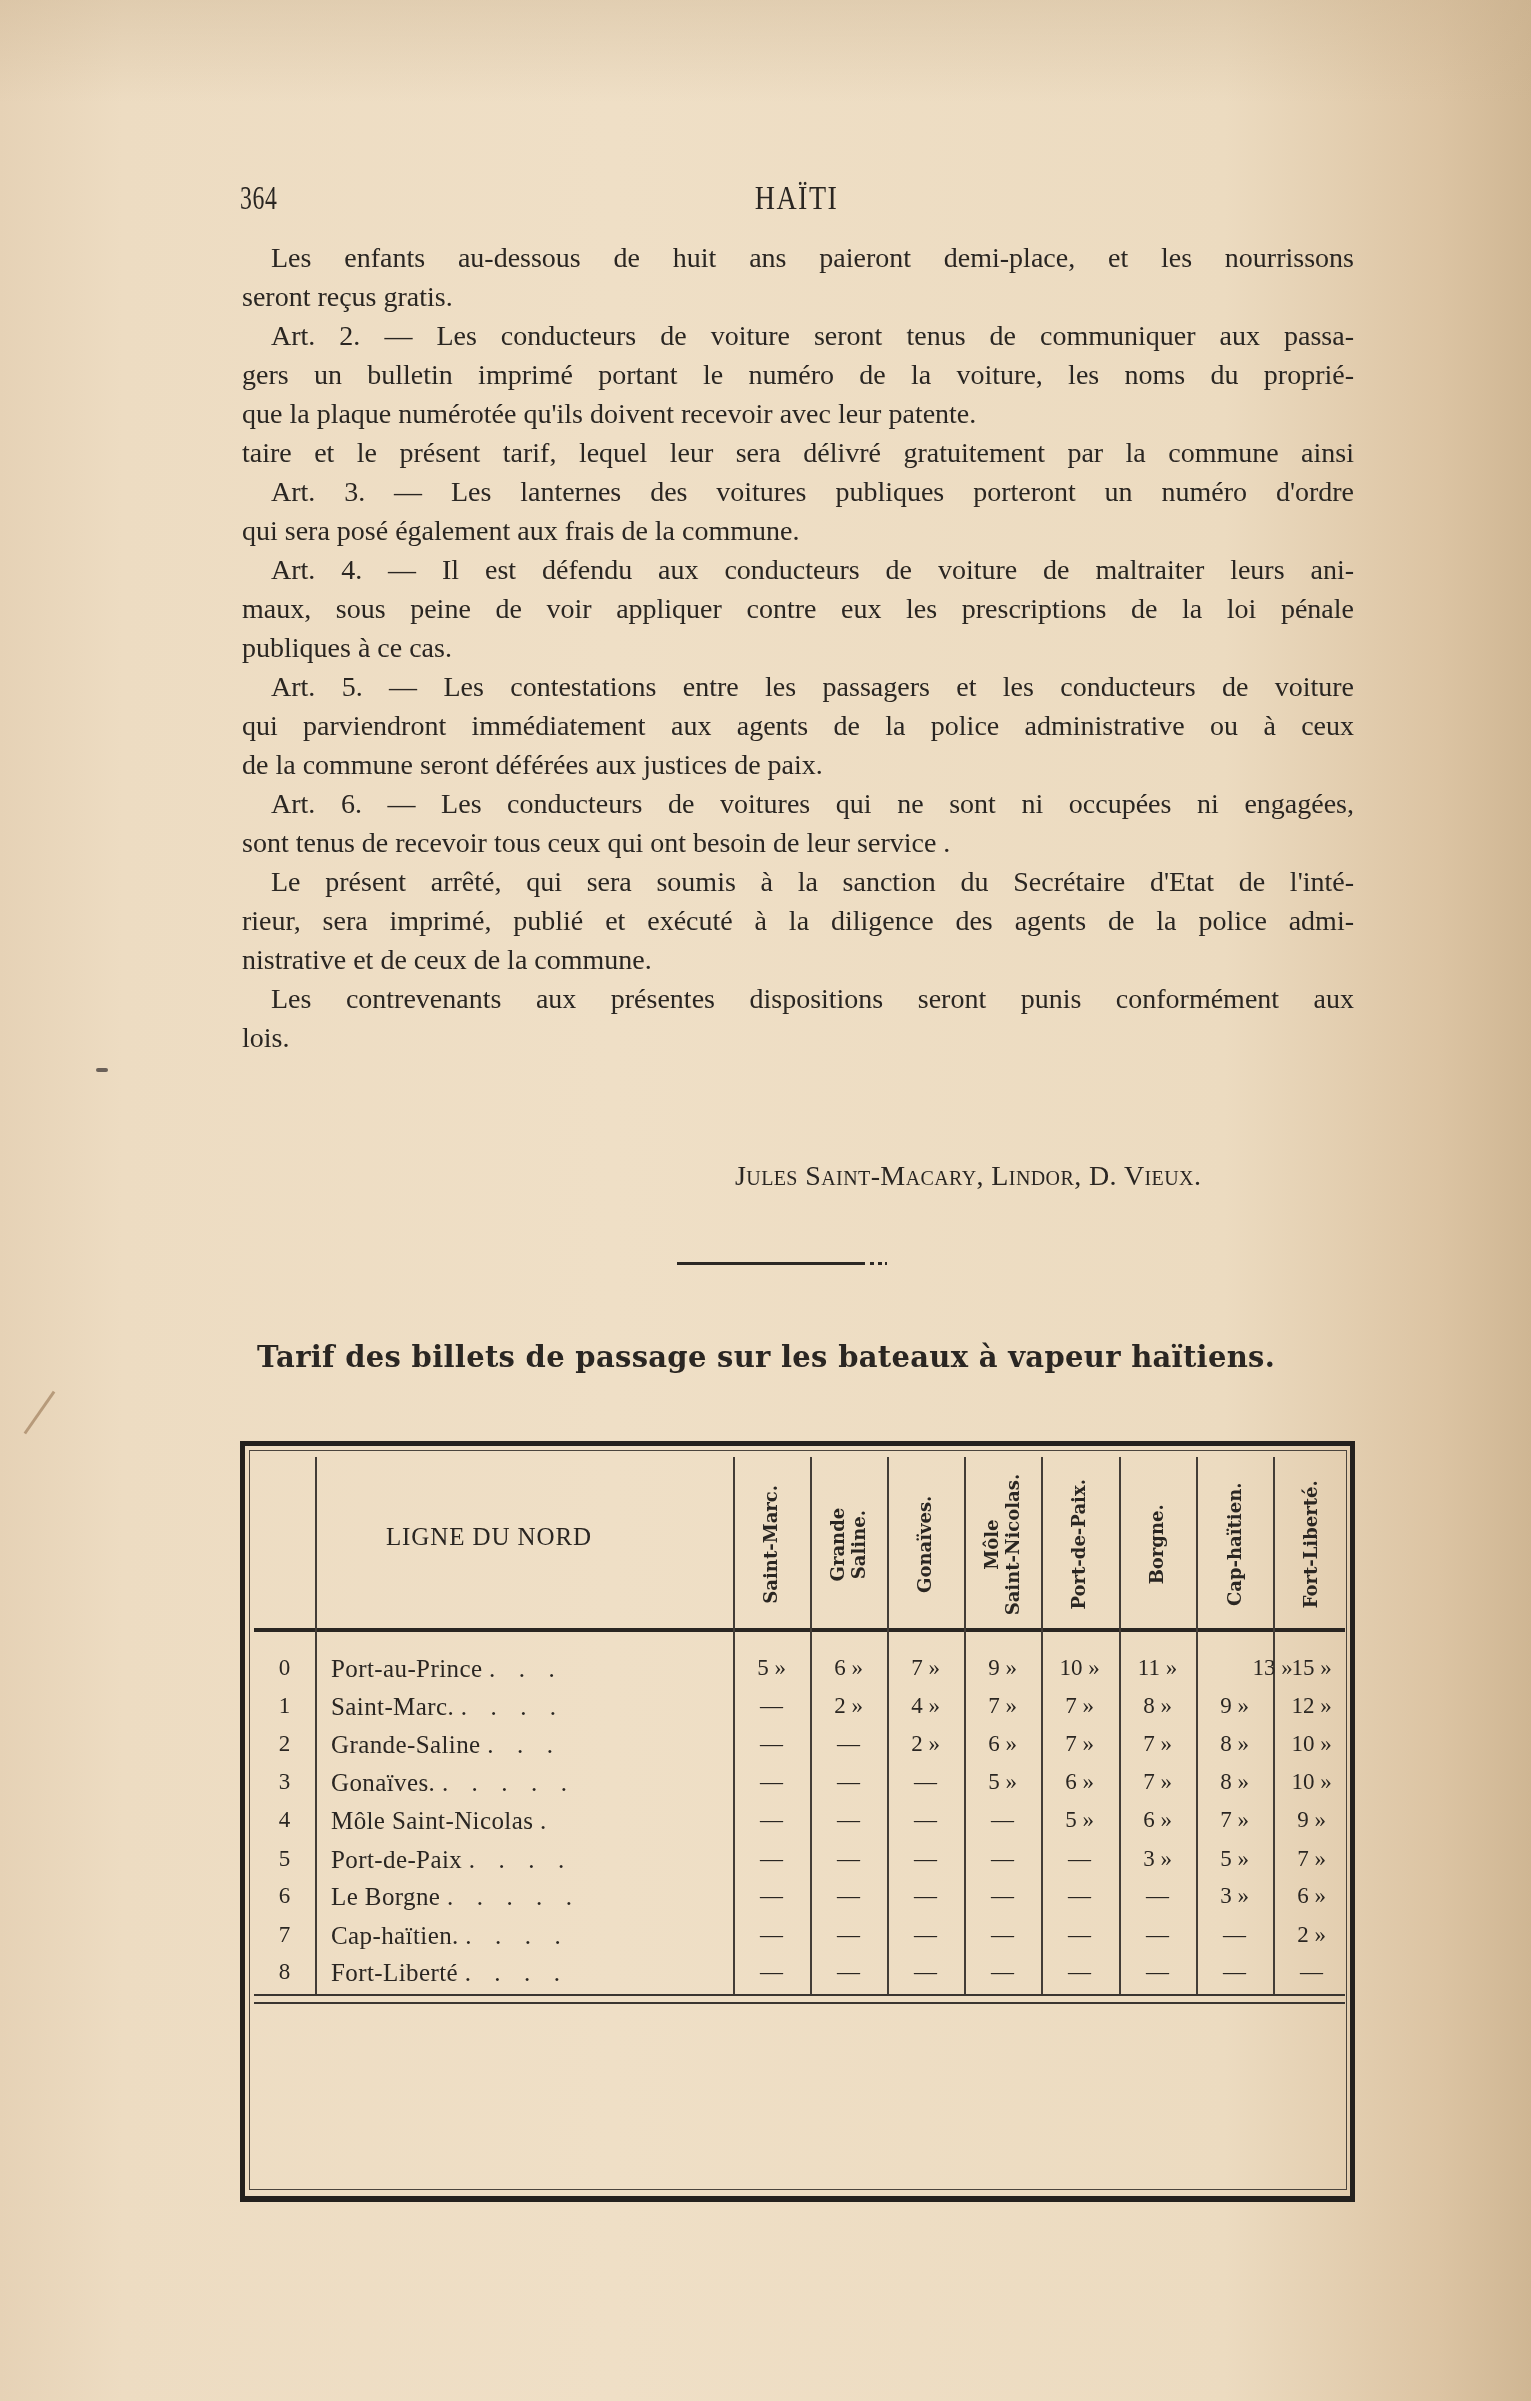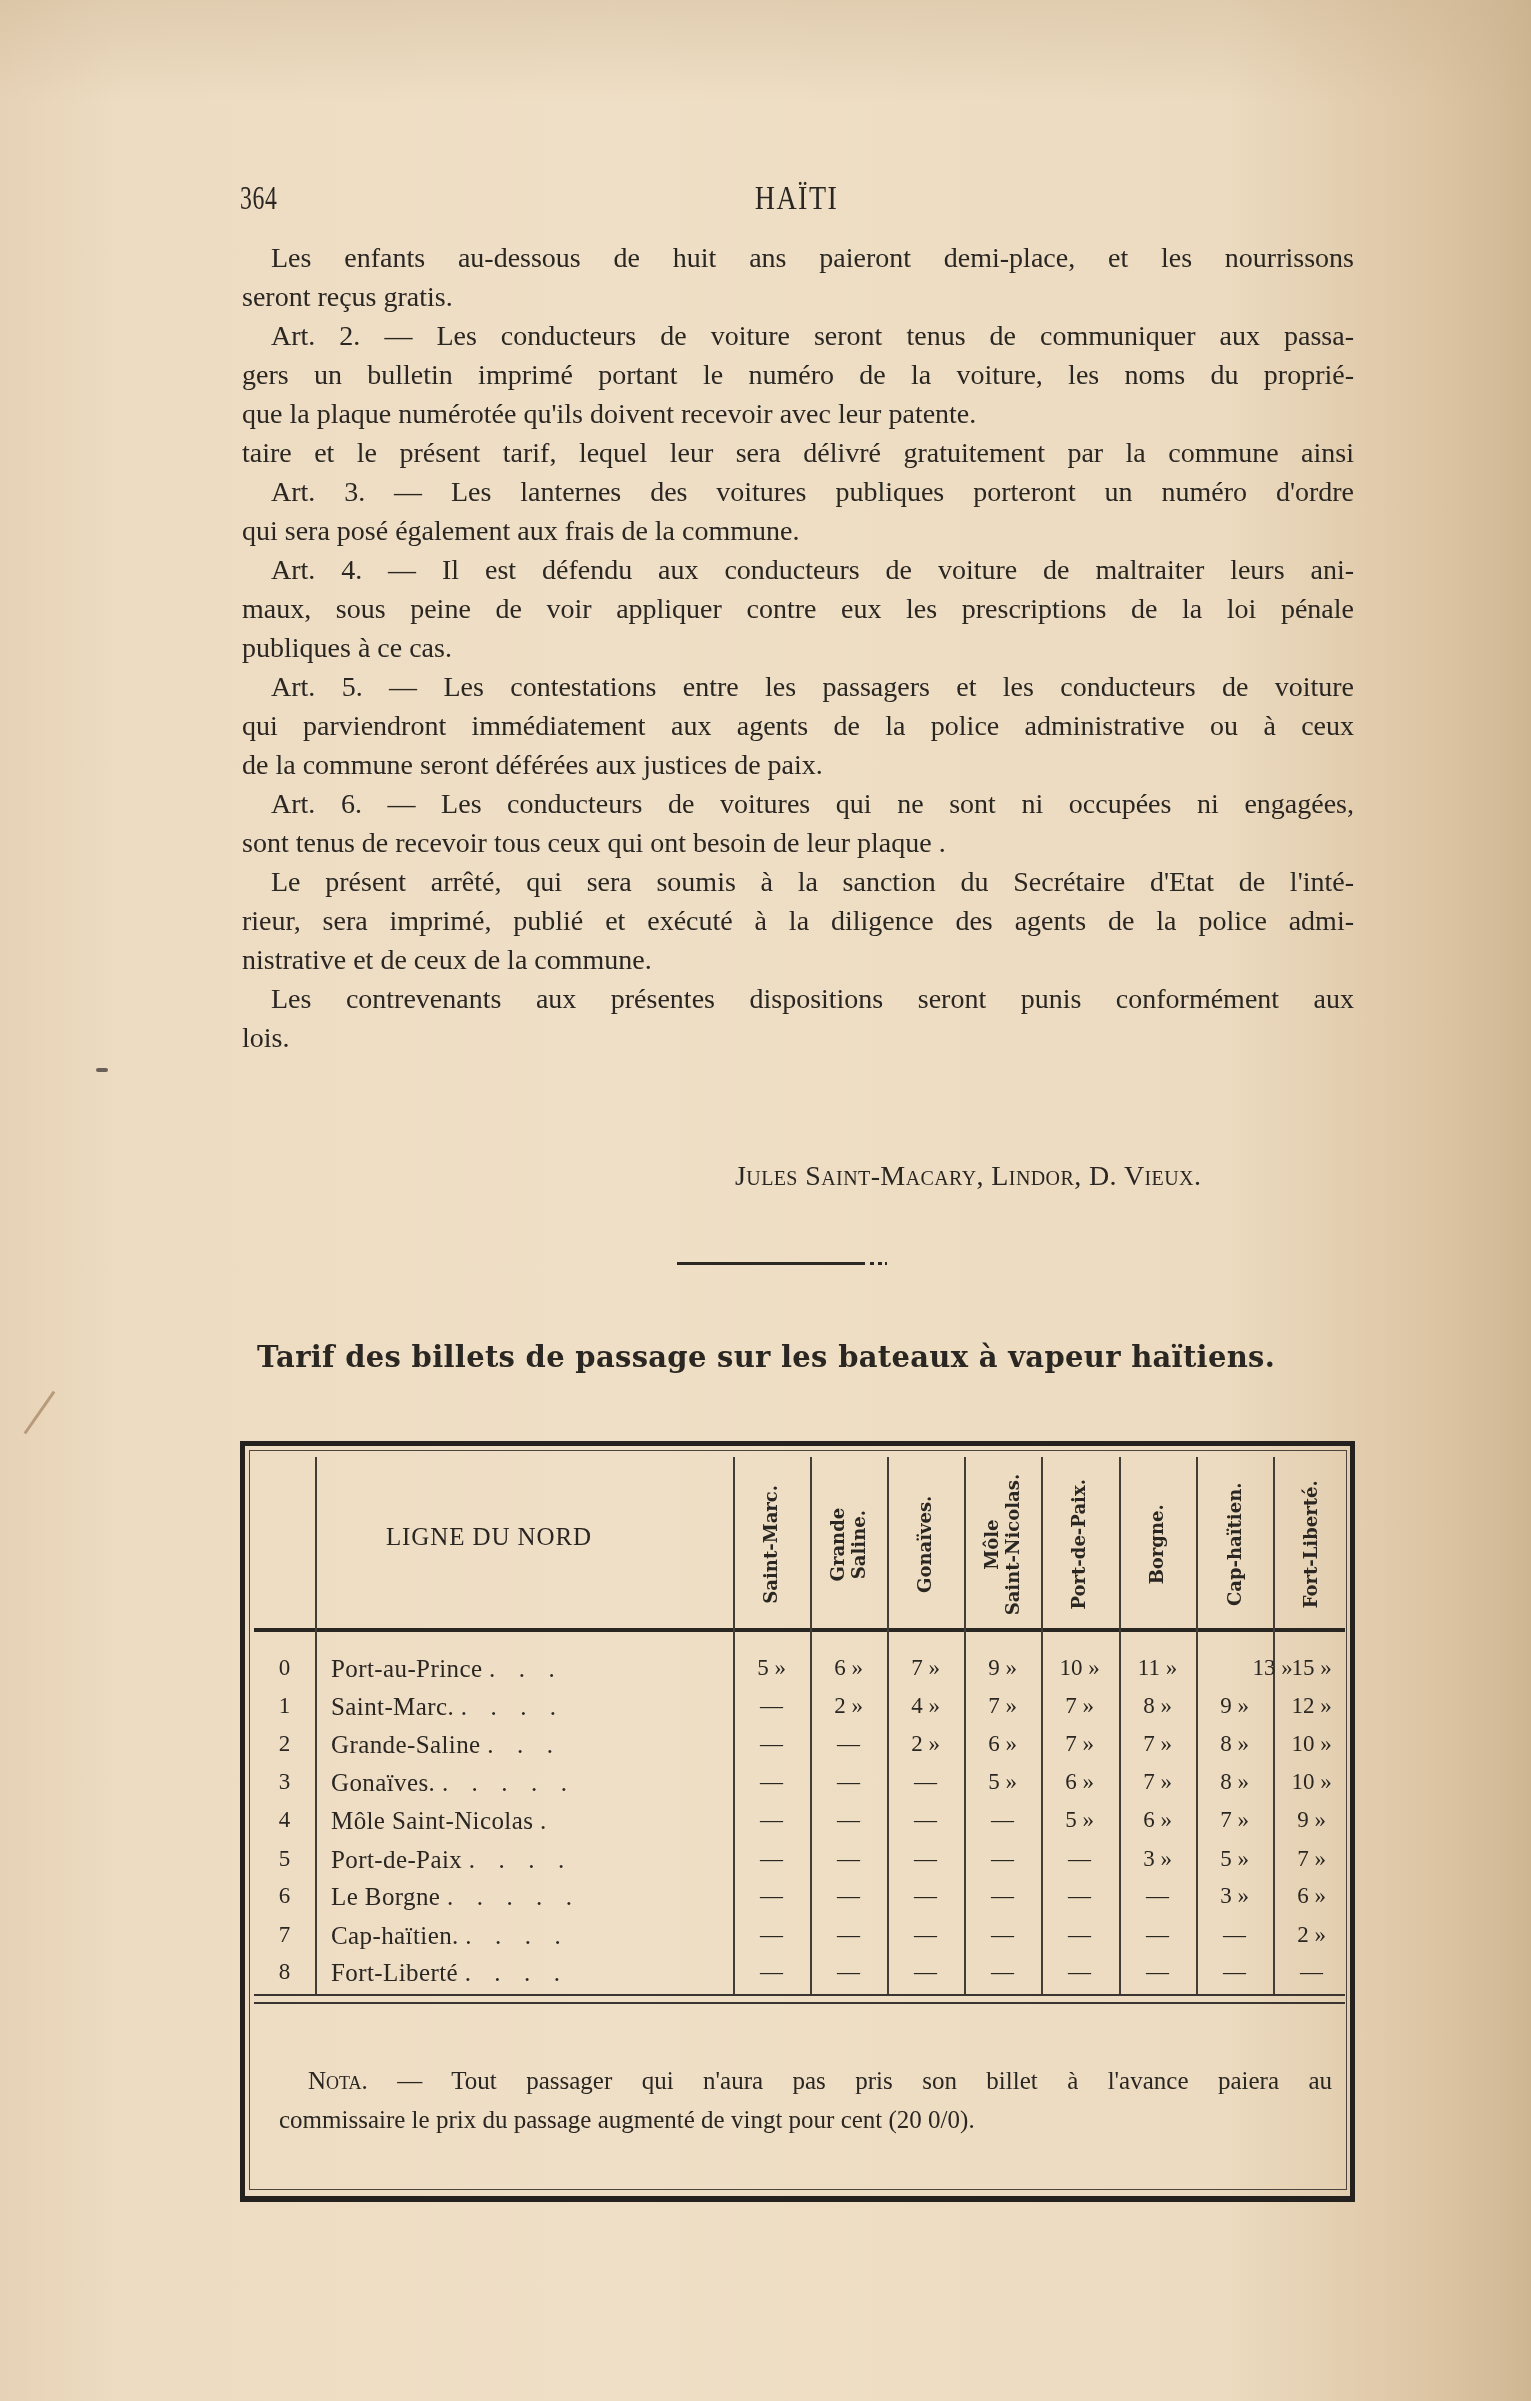--- a/index.html
+++ b/index.html
@@ -86,21 +86,21 @@
       <span class="line" style="text-align: justify; text-align-last: justify; white-space: normal;">maux, sous peine de voir appliquer contre eux les prescriptions de la loi pénale</span>
       <span class="line">publiques à ce cas.</span>
     </div>
     <div>
       <span class="line" style="padding-left: 29px; text-align: justify; text-align-last: justify; white-space: normal;">Art. 5. — Les contestations entre les passagers et les conducteurs de voiture</span>
       <span class="line" style="text-align: justify; text-align-last: justify; white-space: normal;">qui parviendront immédiatement aux agents de la police administrative ou à ceux</span>
       <span class="line">de la commune seront déférées aux justices de paix.</span>
     </div>
     <div>
       <span class="line" style="padding-left: 29px; text-align: justify; text-align-last: justify; white-space: normal;">Art. 6. — Les conducteurs de voitures qui ne sont ni occupées ni engagées,</span>
-      <span class="line">sont tenus de recevoir tous ceux qui ont besoin de leur plaque .</span>
+      <span class="line">sont tenus de recevoir tous ceux qui ont besoin de leur service .</span>
     </div>
     <div>
       <span class="line" style="padding-left: 29px; text-align: justify; text-align-last: justify; white-space: normal;">Le présent arrêté, qui sera soumis à la sanction du Secrétaire d'Etat de l'inté-</span>
       <span class="line" style="text-align: justify; text-align-last: justify; white-space: normal;">rieur, sera imprimé, publié et exécuté à la diligence des agents de la police admi-</span>
       <span class="line">nistrative et de ceux de la commune.</span>
     </div>
     <div>
       <span class="line" style="padding-left: 29px; text-align: justify; text-align-last: justify; white-space: normal;">Les contrevenants aux présentes dispositions seront punis conformément aux</span>
       <span class="line">lois.</span>
     </div>
@@ -252,18 +252,14 @@
       <span class="place"><span>Fort-Liberté </span><span class="leader">. . . .</span></span>
       <span class="cell" style="left: 488px; width: 77px;">—</span>
       <span class="cell" style="left: 565px; width: 77px;">—</span>
       <span class="cell" style="left: 642px; width: 77px;">—</span>
       <span class="cell" style="left: 719px; width: 77px;">—</span>
       <span class="cell" style="left: 796px; width: 77px;">—</span>
       <span class="cell" style="left: 874px; width: 77px;">—</span>
       <span class="cell" style="left: 951px; width: 77px;">—</span>
       <span class="cell" style="left: 1028px; width: 77px;">—</span>
     </div>
-    <div class="nota">
-      <span class="line" style="padding-left: 29px; text-align: justify; text-align-last: justify; white-space: normal;"><span class="sc">Nota.</span> <span>— Tout passager qui n'aura pas pris son billet à l'avance paiera au</span></span>
-      <span class="line"><span>commissaire le prix du passage augmenté de vingt pour cent (20 0/0).</span></span>
-    </div>
   </section>
 
 
 </body></html>

